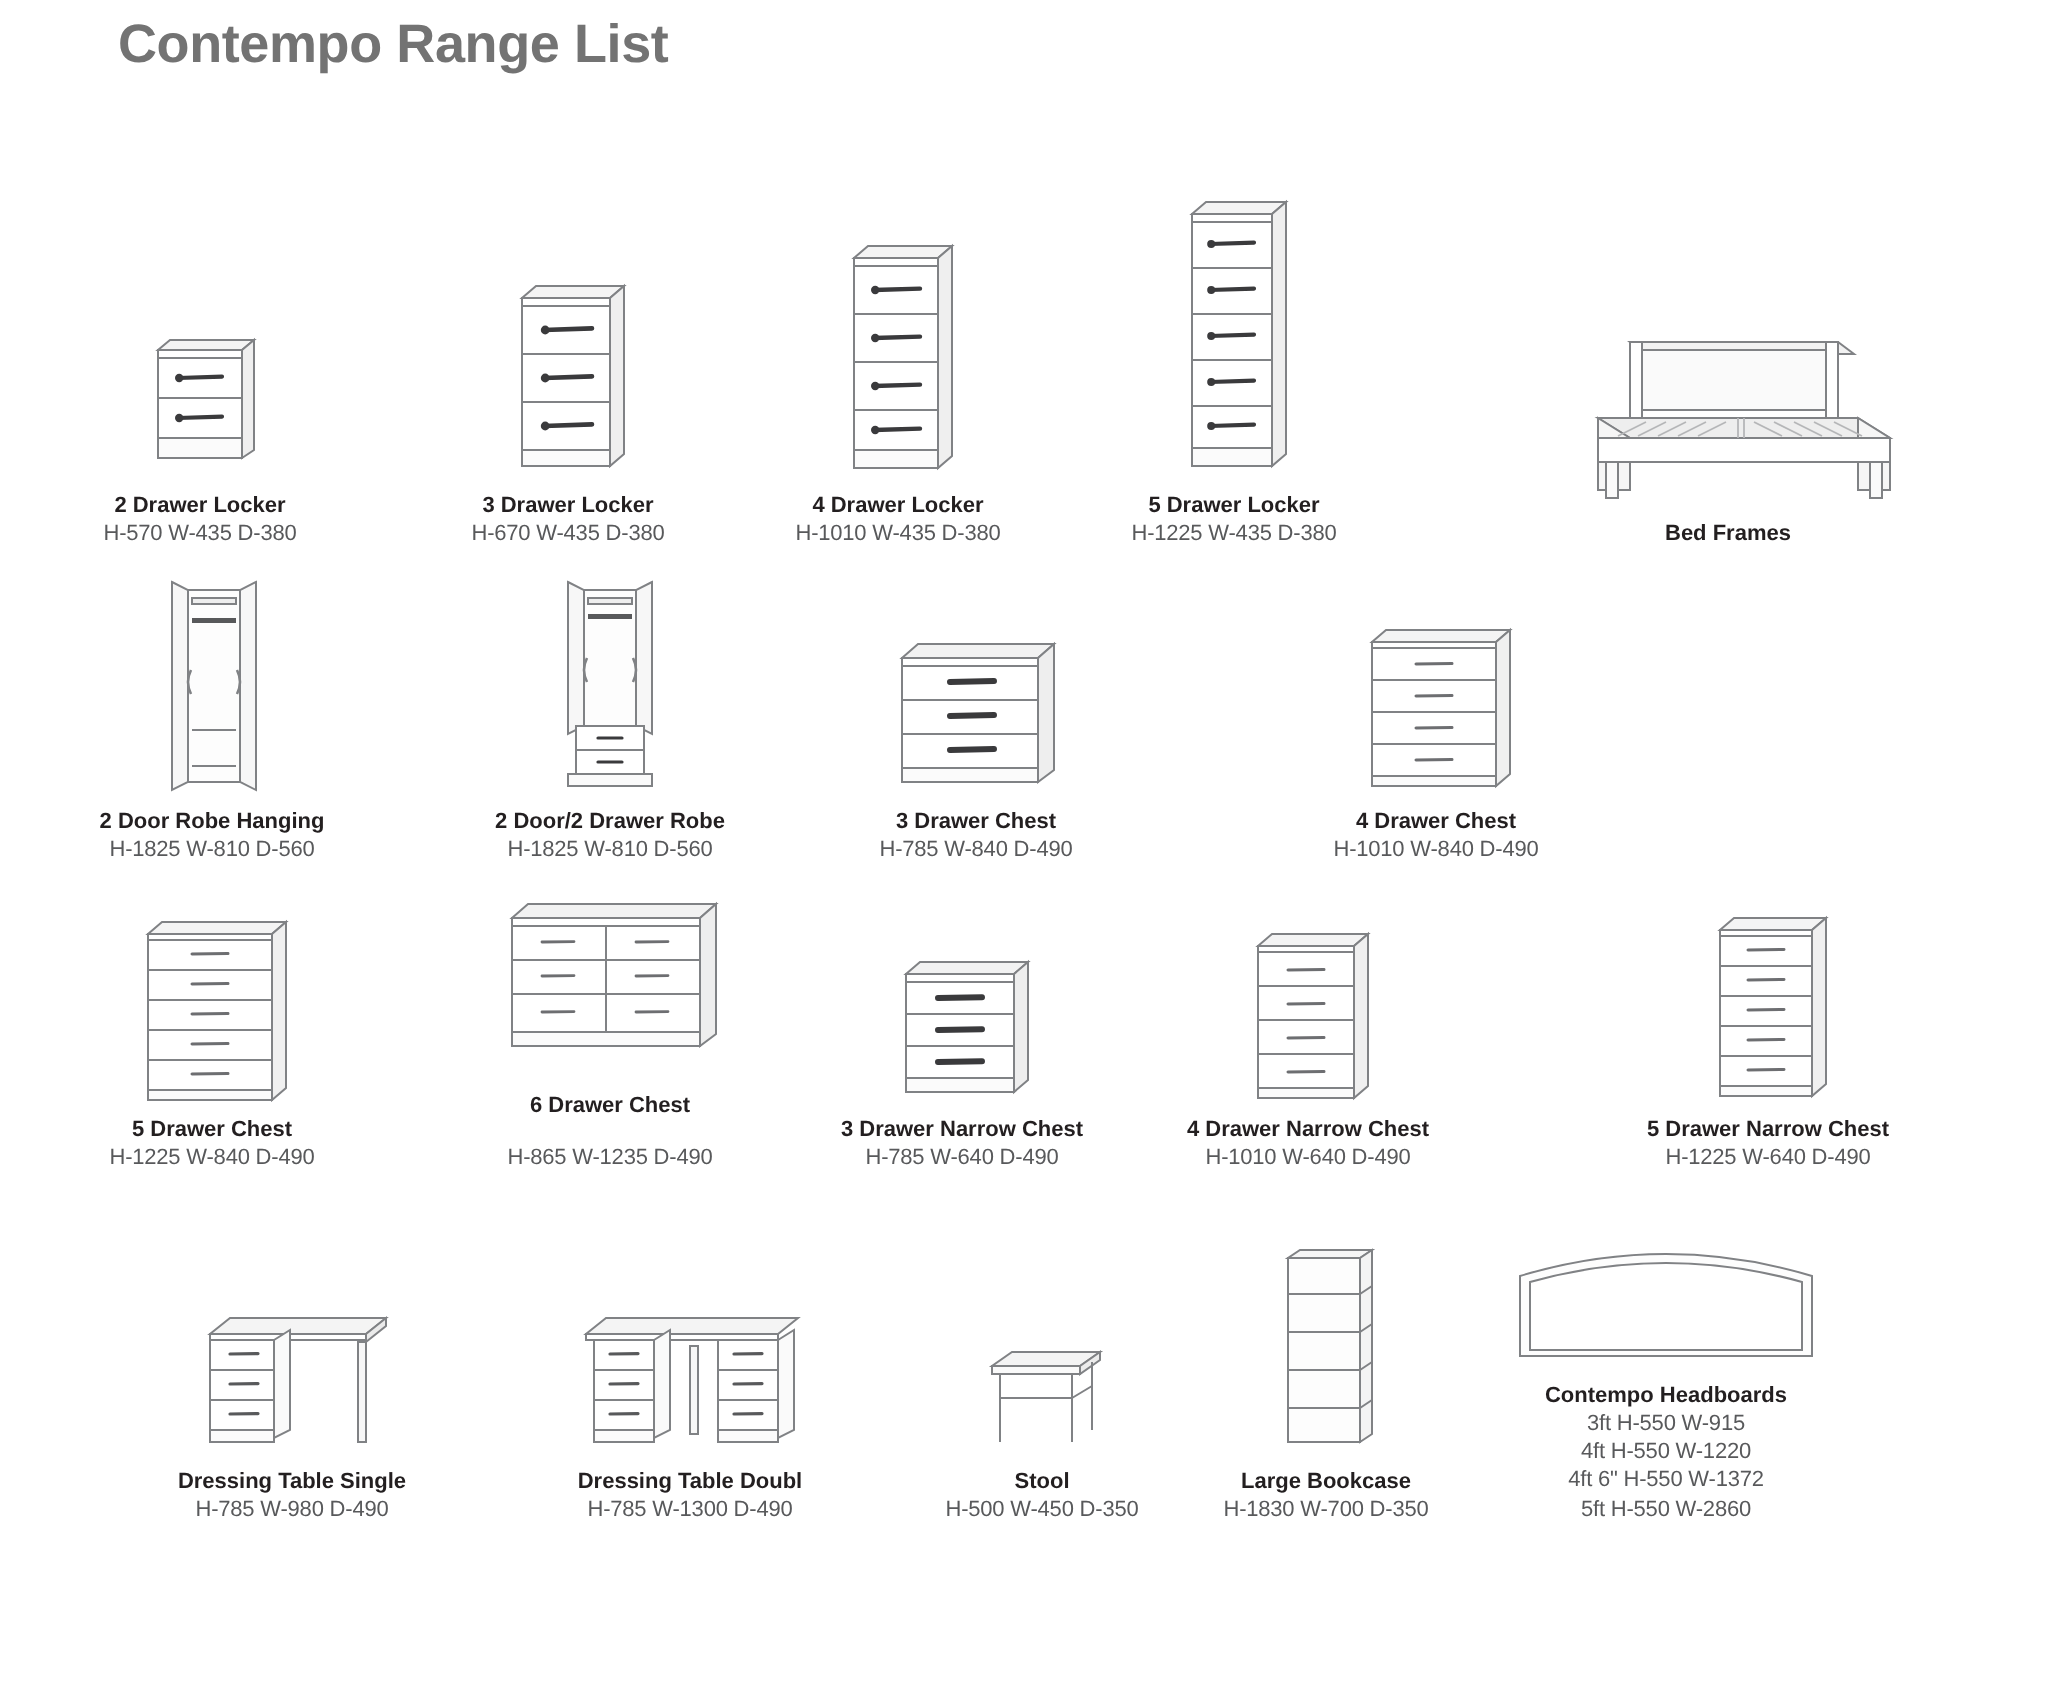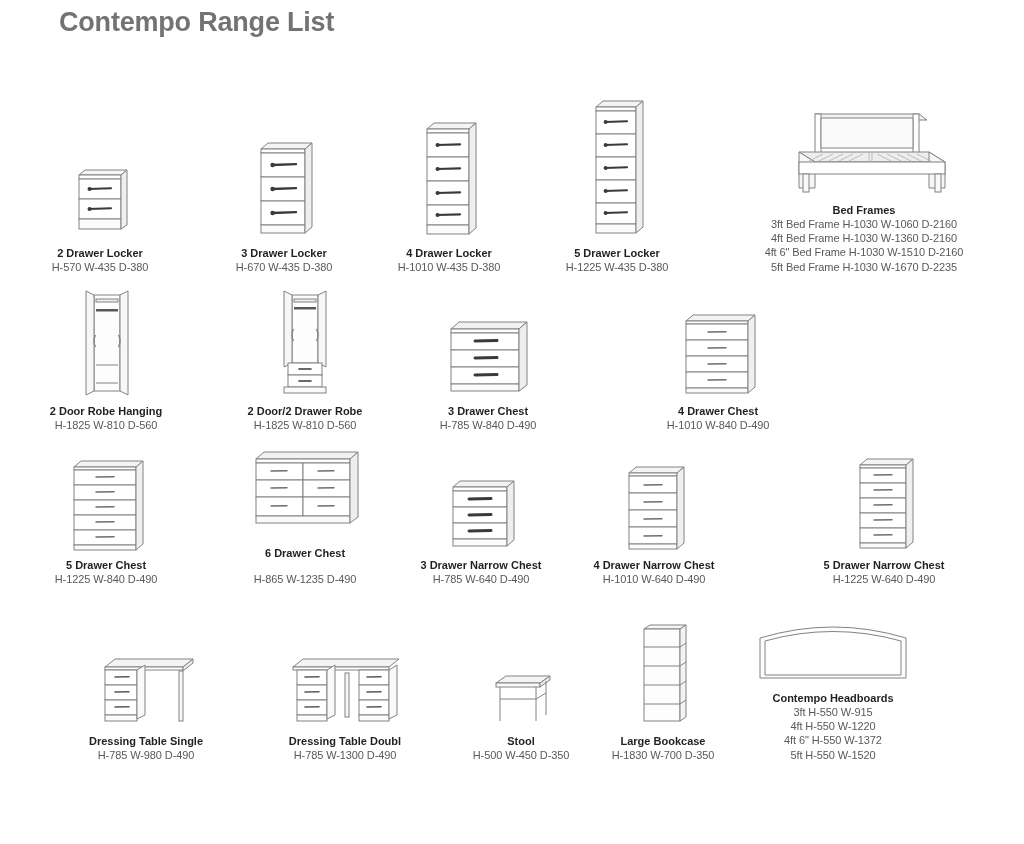--- a/index.html
+++ b/index.html
@@ -244,26 +244,20 @@
             <line x1="118" y1="46" x2="132" y2="53"></line>
             <line x1="128" y1="46" x2="142" y2="53"></line>
             <line x1="138" y1="46" x2="152" y2="53"></line>
             <line x1="148" y1="46" x2="162" y2="53"></line>
             <line x1="100" y1="44" x2="100" y2="54"></line>
             <line x1="103" y1="44" x2="103" y2="54"></line>
           </g>
         </svg>
       </div>
       <div class="item-name">Bed Frames</div>
-      <div class="item-specs">
-        <div class="spec-line">3ft Bed Frame H-1030 W-1060 D-2160</div>
-        <div class="spec-line">4ft Bed Frame H-1030 W-1360 D-2160</div>
-        <div class="spec-line">4ft 6" Bed Frame H-1030 W-1510 D-2160</div>
-        <div class="spec-line">5ft Bed Frame H-1030 W-1670 D-2235</div>
-      </div>
     </div>
   </div>
 
   <div class="range-row row-2">
 
     <div class="item-cell" style="width:212px;">
       <div class="item-art">
         <svg width="76" height="110" viewBox="0 0 76 110">
           <g fill="#ffffff" stroke="#808285" stroke-width="1">
             <rect x="26" y="8" width="26" height="96" fill="#fdfdfd"></rect>
@@ -629,18 +623,18 @@
             <path d="M8 60 L8 20 Q81 -2 154 20 L154 60 Z" fill="#fdfdfd"></path>
             <path d="M13 57 L13 23 Q81 4 149 23 L149 57 Z" fill="#ffffff"></path>
           </g>
         </svg>
       </div>
       <div class="item-name">Contempo Headboards</div>
       <div class="item-specs">
         <div class="spec-line">3ft H-550 W-915</div>
         <div class="spec-line">4ft H-550 W-1220</div>
         <div class="spec-line">4ft 6" H-550 W-1372</div>
-        <div class="spec-line">5ft H-550 W-1520</div>
+        <div class="spec-line">5ft H-550 W-2860</div>
       </div>
     </div>
   </div>
 
 </div>
 
 </body></html>

